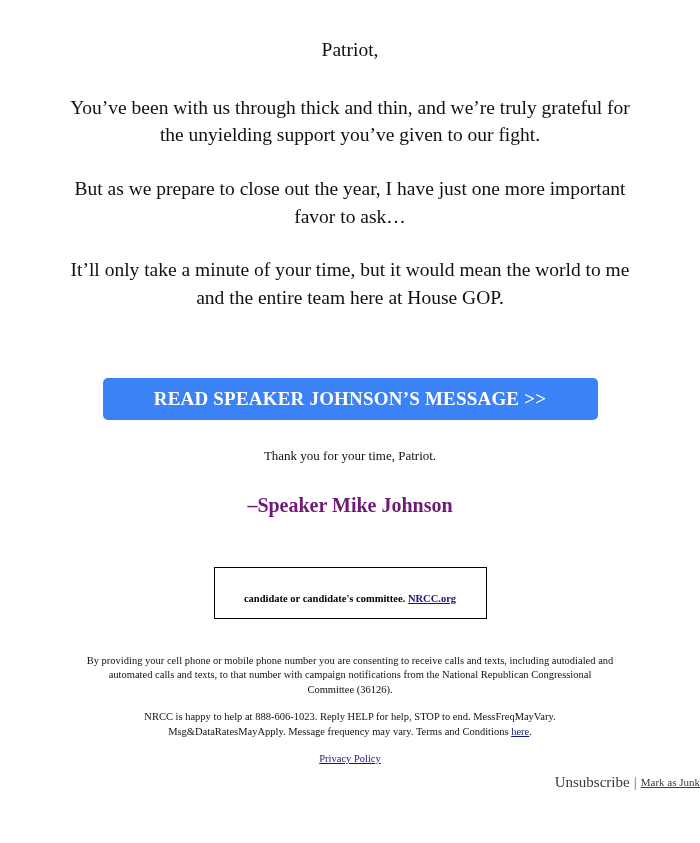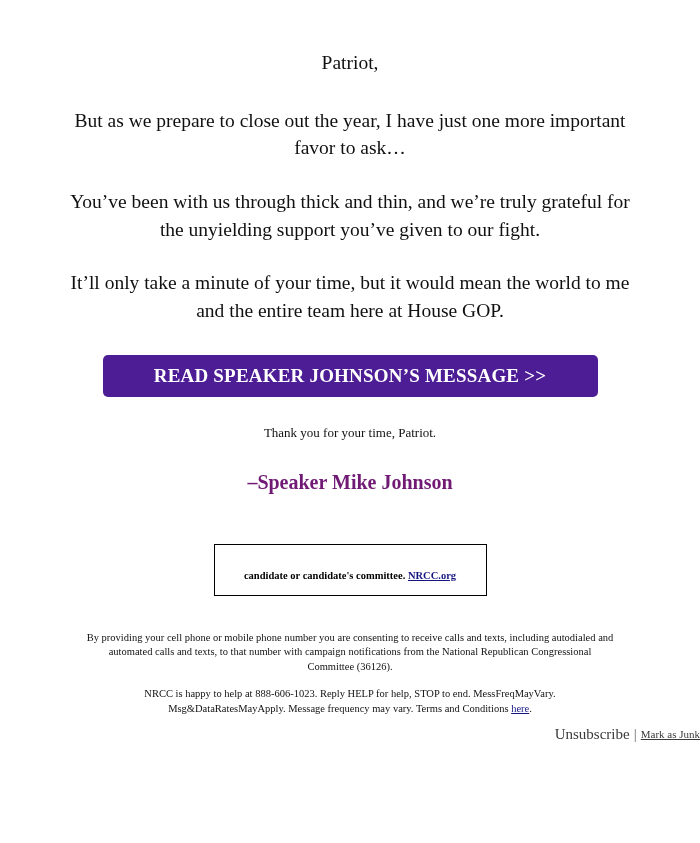--- a/index.html
+++ b/index.html
@@ -11,21 +11,21 @@
     width: 700px;
     height: 843px;
     position: relative;
     font-family: "Liberation Serif", "DejaVu Serif", serif;
     color: #000000;
     overflow: hidden;
   }
 
   .email-body {
     width: 700px;
-    padding-top: 49px;
+    padding-top: 36px;
     box-sizing: border-box;
   }
 
   
   .letter {
     width: 580px;
     margin: 0 auto;
     text-align: center;
   }
   .letter p {
@@ -46,33 +46,34 @@
   .cta-wrap {
     text-align: center;
     margin-top: 8px;
     margin-bottom: 28px;
   }
   .cta-button {
     display: inline-block;
     width: 495px;
     height: 42px;
     line-height: 42px;
-    background: #4c1d95;
+    background: #3b82f6;
     color: #ffffff;
     font-size: 19px;
     font-weight: bold;
     letter-spacing: 0.2px;
     border-radius: 5px;
     border: none;
     text-align: center;
     text-decoration: none;
     font-family: "Liberation Serif", "DejaVu Serif", serif;
     cursor: pointer;
     box-sizing: border-box;
     padding: 0;
+    margin-top: 36px;
   }
 
   
   .signoff {
     width: 580px;
     margin: 0 auto;
     text-align: center;
   }
   .signoff .thanks {
     font-size: 13px;
@@ -162,22 +163,22 @@
     vertical-align: 1px;
   }
 </style>
 </head>
 <body>
 
 <div class="email-body">
 
   <div class="letter">
     <p class="salutation">Patriot,</p>
+    <p>You’ve been with us through thick and thin, and we’re truly grateful for the unyielding support you’ve given to our fight.</p>
     <p>But as we prepare to close out the year, I have just one more important favor to ask…</p>
-    <p>You’ve been with us through thick and thin, and we’re truly grateful for the unyielding support you’ve given to our fight.</p>
     <p class="lead-in">It’ll only take a minute of your time, but it would mean the world to me and the entire team here at House GOP.</p>
   </div>
 
   <div class="cta-wrap">
     <a class="cta-button" href="#">READ SPEAKER JOHNSON’S MESSAGE &gt;&gt;</a>
   </div>
 
   <div class="signoff">
     <p class="thanks">Thank you for your time, Patriot.</p>
     <p class="signature">–Speaker Mike Johnson</p>
@@ -191,19 +192,22 @@
     </div>
   </div>
 
   <div class="footer">
 
 
     <div class="fine-print">By providing your cell phone or mobile phone number you are consenting to receive calls and texts, including autodialed and automated calls and texts, to that number with campaign notifications from the National Republican Congressional Committee (36126).</div>
 
     <div class="fine-print second"><span>NRCC is happy to help at 888-606-1023. Reply HELP for help, STOP to end. MessFreqMayVary. Msg&amp;DataRatesMayApply. Message frequency may vary. Terms and Conditions </span><a href="#">here</a><span>.</span></div>
 
+    <div class="privacy-row">
+      <a href="#">Privacy Policy</a>
+    </div>
 
     <div class="unsub-row">
       <a href="#" class="unsub-link">Unsubscribe</a><span class="sep">|</span><a href="#" class="junk-link">Mark as Junk</a>
     </div>
 
   </div>
 </div>
 
 </body></html>

